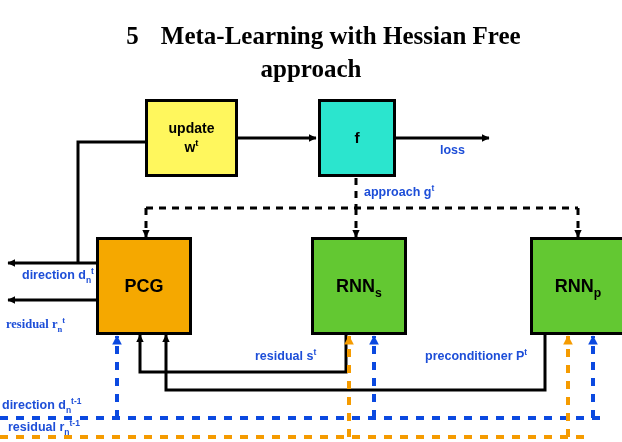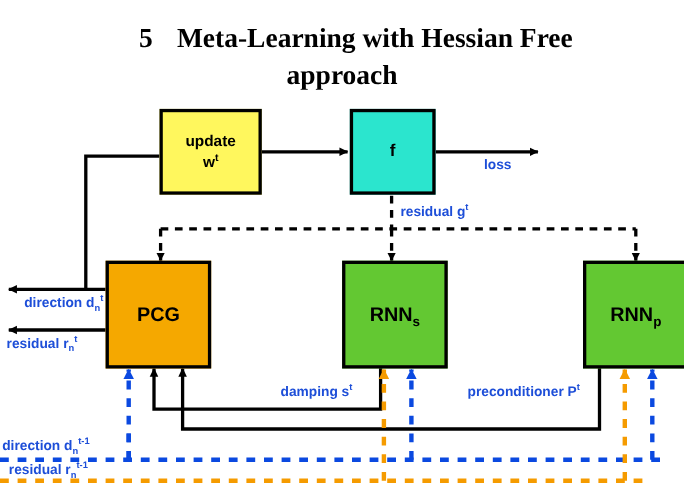--- a/index.html
+++ b/index.html
@@ -156,33 +156,33 @@
 
   <div class="nodebox" style="left:530px; top:237px; width:96px; height:98px; background:#63C832; font-size:18px;">
     <span><span>RNN</span><sub>p</sub></span>
   </div>
 
   <div class="lbl" style="left:440px; top:143px;">
     <span>loss</span>
   </div>
 
   <div class="lbl" style="left:364px; top:185px;">
-    <span>residual g</span><sup>t</sup>
+    <span>approach g</span><sup>t</sup>
   </div>
 
   <div class="lbl" style="left:2px; top:268px;margin-left:20px;">
     <span>direction d</span><sub>n</sub><sup>t</sup>
   </div>
 
-  <div class="lbl" style="left:6px; top:305px;">
+  <div class="lbl" style="left:6px; top:317px;font-family:Liberation Serif, serif;">
     <span>residual r</span><sub>n</sub><sup>t</sup>
   </div>
 
   <div class="lbl" style="left:255px; top:349px;">
-    <span>damping s</span><sup>t</sup>
+    <span>residual s</span><sup>t</sup>
   </div>
 
   <div class="lbl" style="left:425px; top:349px;">
     <span>preconditioner P</span><sup>t</sup>
   </div>
 
   <div class="lbl" style="left:2px; top:398px;">
     <span>direction d</span><sub>n</sub><sup>t-1</sup>
   </div>
 

